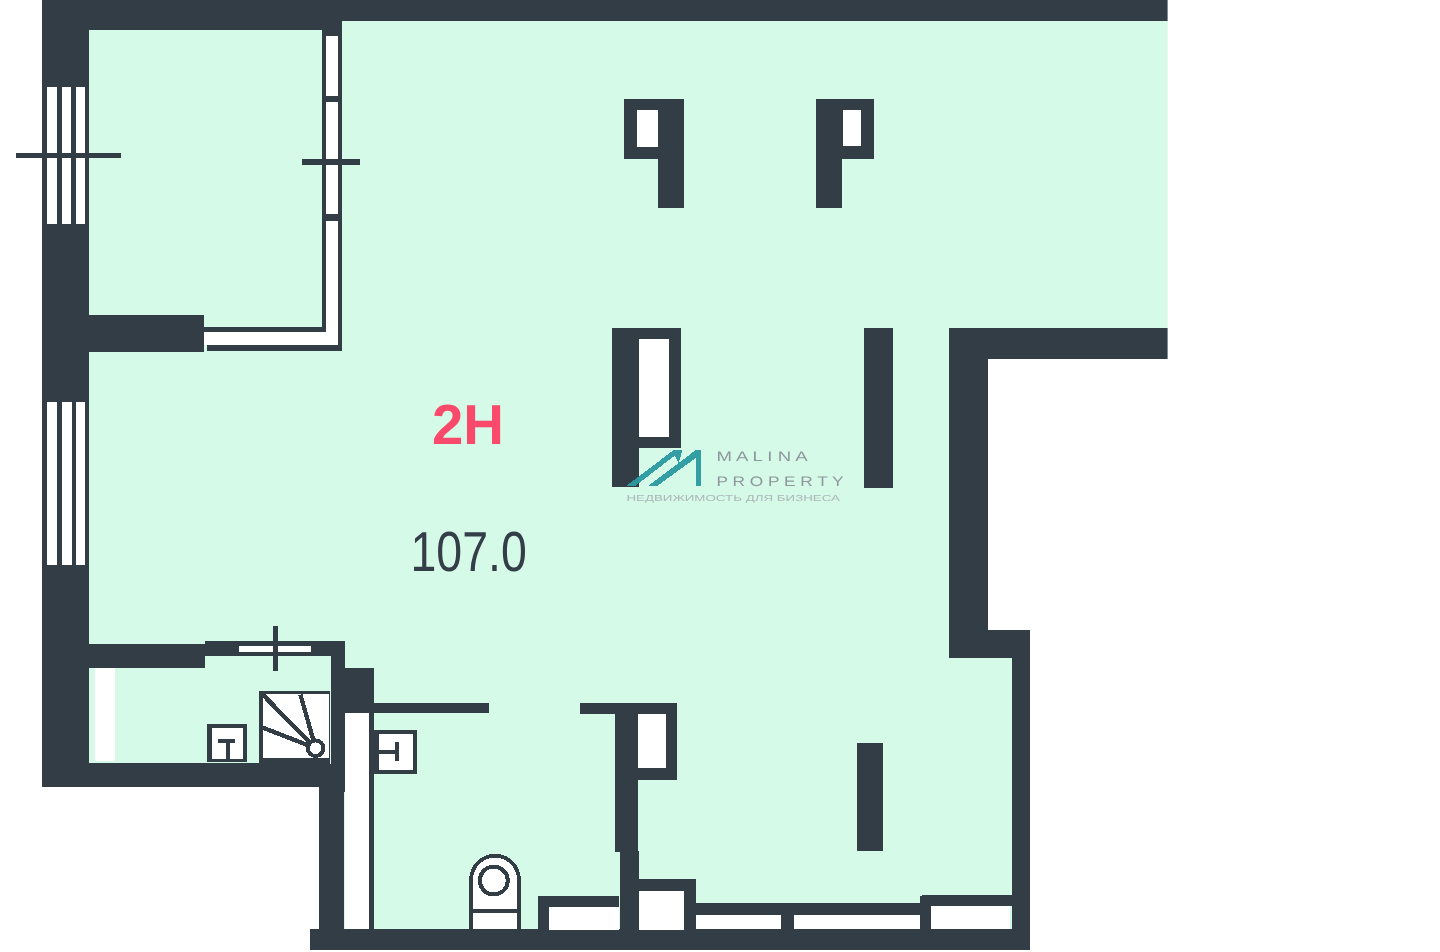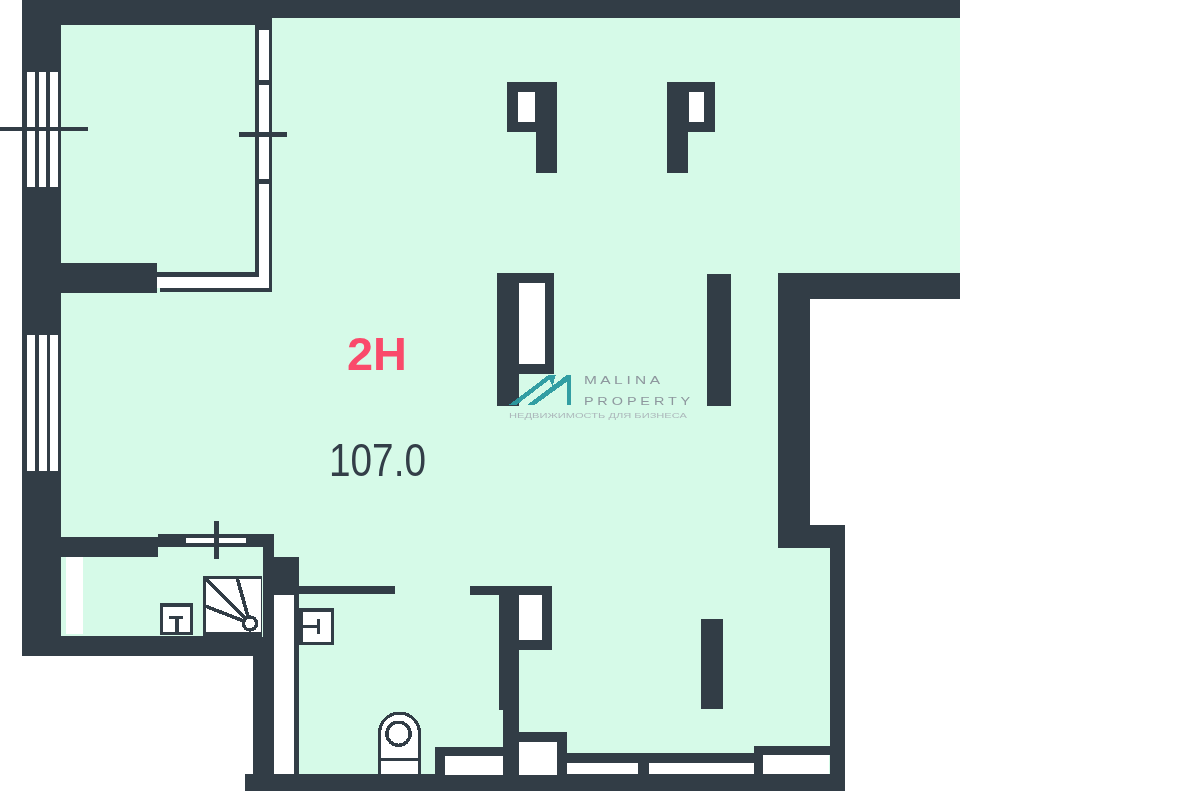--- a/index.html
+++ b/index.html
@@ -1,16 +1,16 @@
 <!DOCTYPE html>
 <html><head>
 <meta charset="utf-8">
 <style>
   html,body{margin:0;padding:0;background:#ffffff;}
-  .wrap{width:960px;height:793px;position:relative;overflow:hidden;}
+  .wrap{width:960px;height:793px;position:relative;overflow:hidden;padding-left:13px;}
   svg{display:block;}
   text{font-family:"Liberation Sans", sans-serif;}
 </style>
 </head>
 <body>
 <div class="wrap">
 <svg width="1200" height="793" viewBox="0 0 1200 793" shape-rendering="crispEdges">
 
 <rect x="0" y="0" width="1200" height="793" fill="#ffffff"></rect>
 

